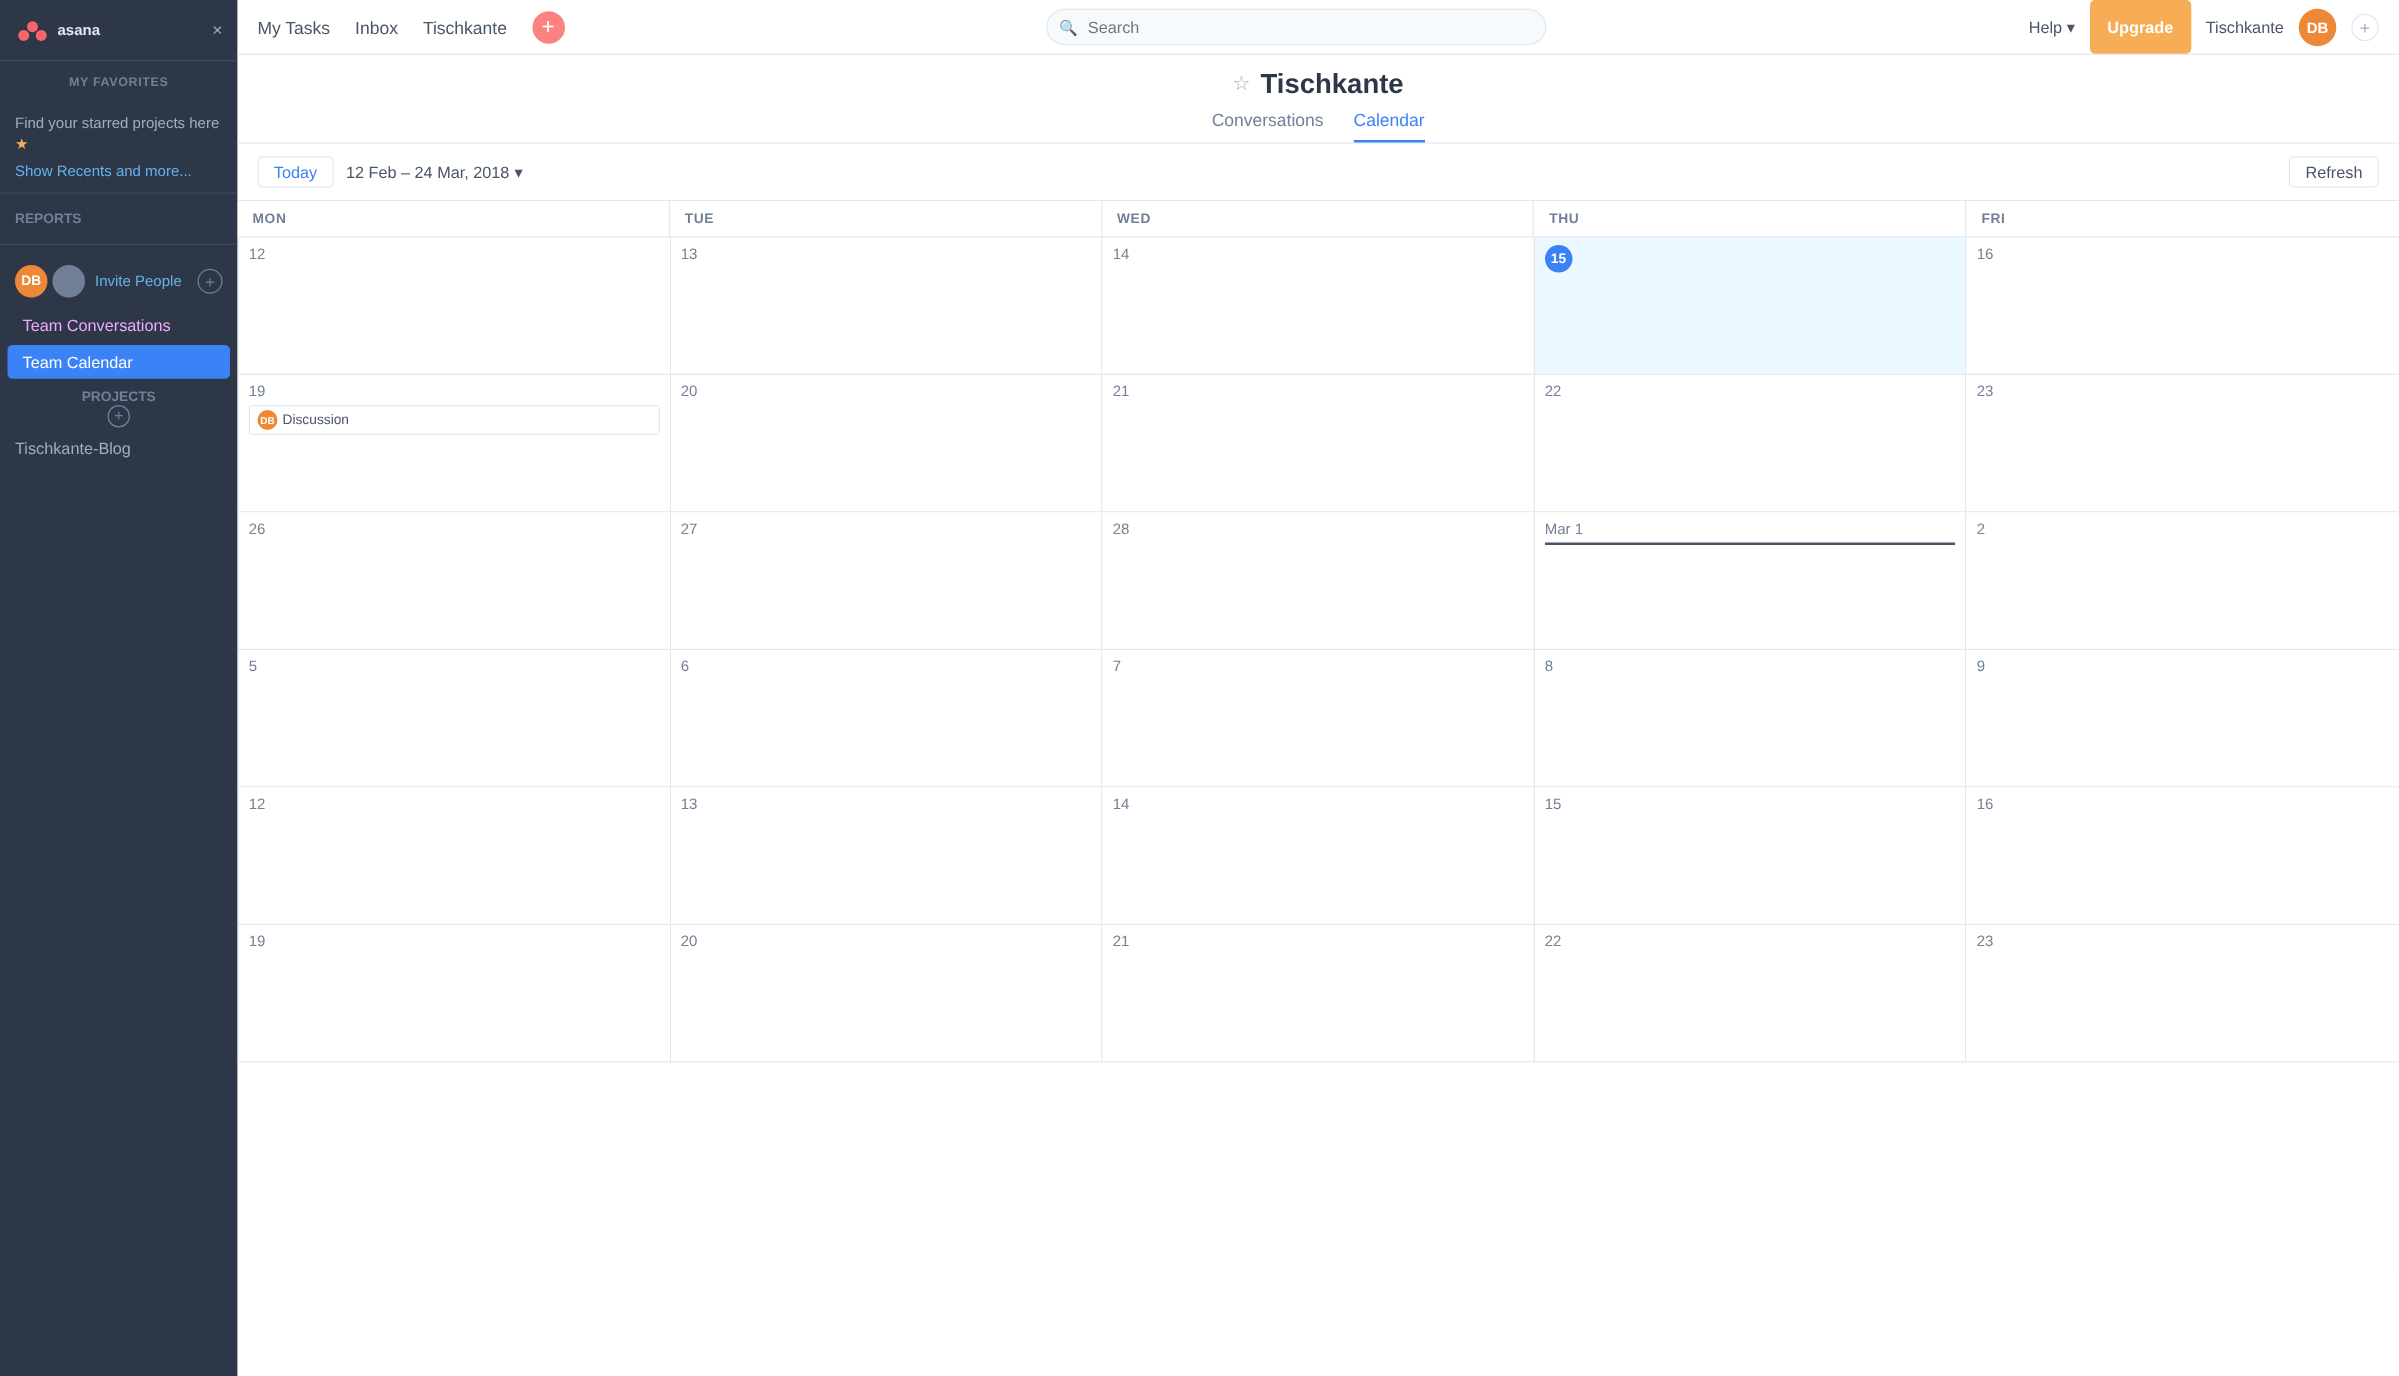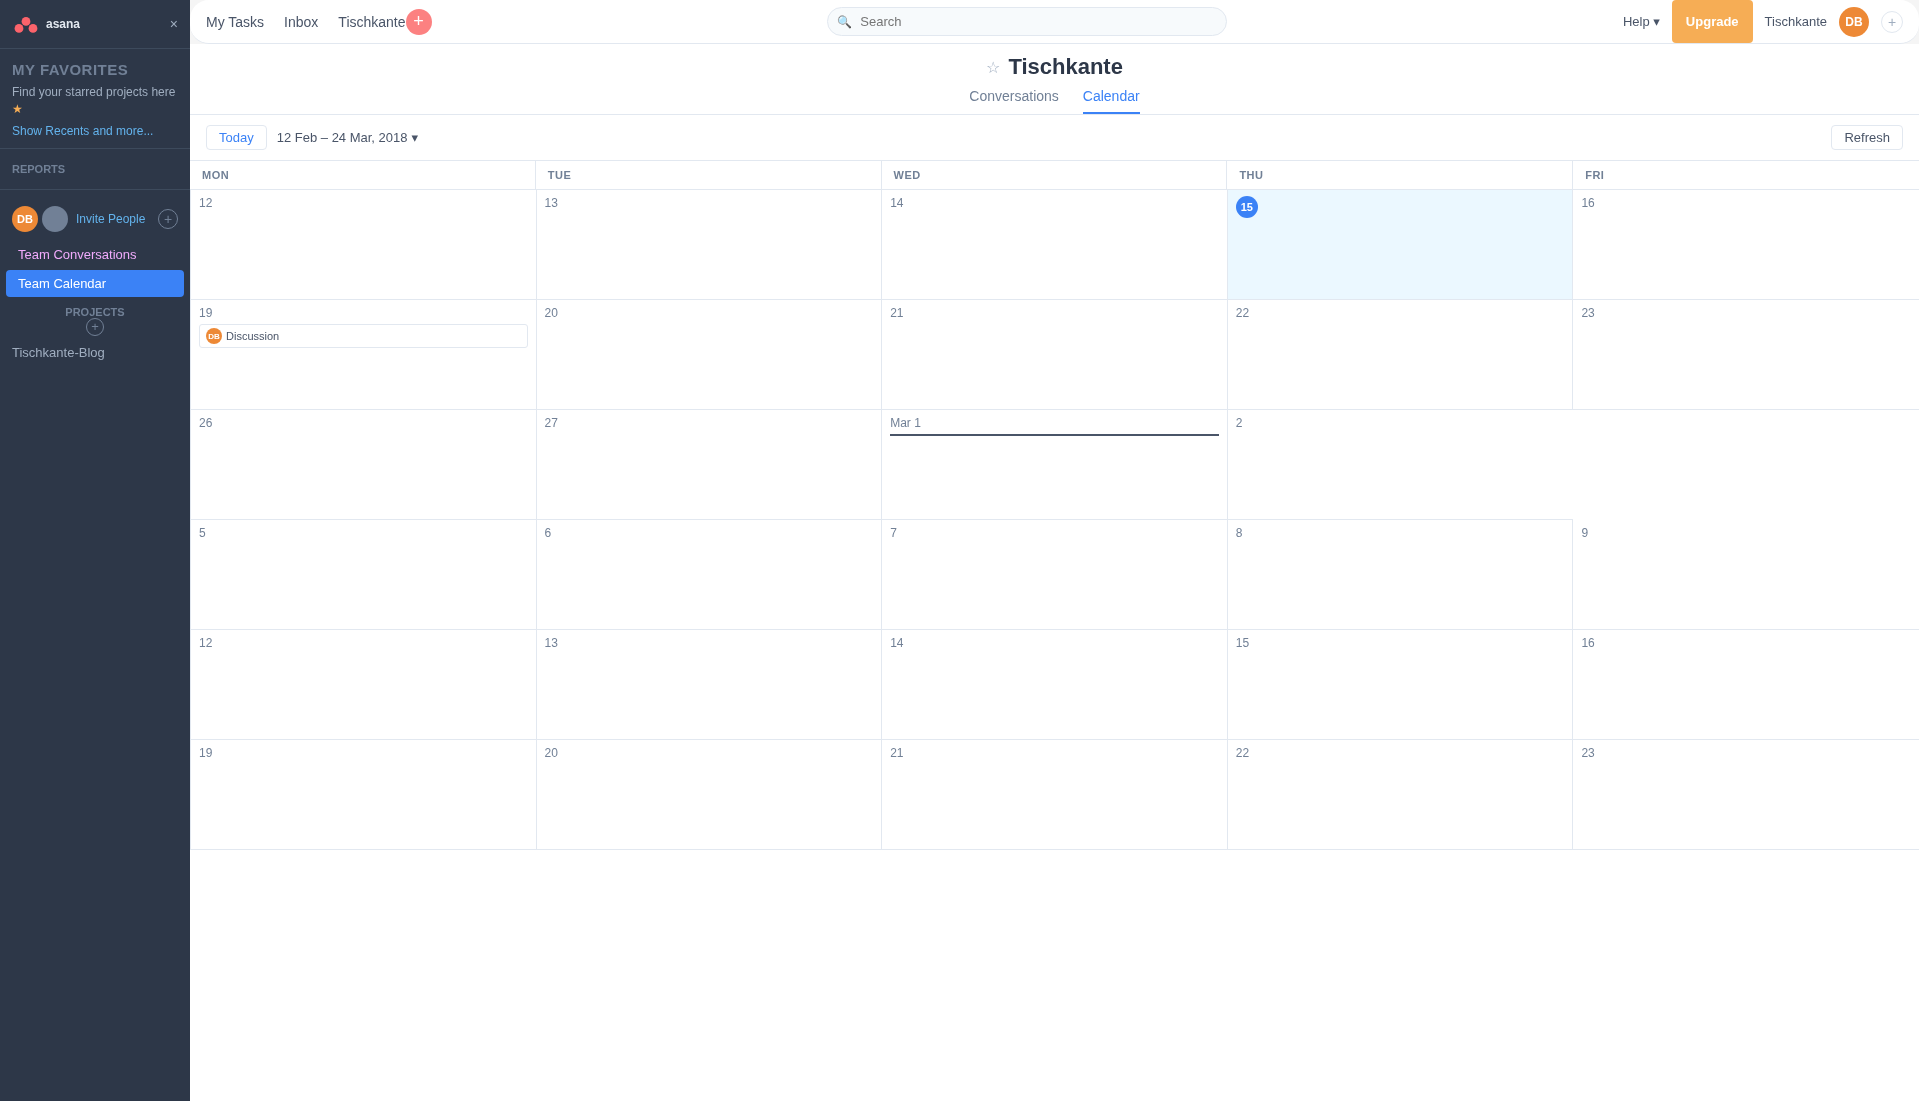--- a/index.html
+++ b/index.html
@@ -34,26 +34,27 @@
     }
     .sidebar-close {
       color: #a0aec0;
       cursor: pointer;
       font-size: 14px;
     }
     .sidebar-section {
       padding: 12px 12px 4px;
     }
     .sidebar-section-title {
-      font-size: 15px;
+      font-size: 10px;
       font-weight: 700;
       color: #718096;
       text-transform: uppercase;
       letter-spacing: 0.5px;
-      margin-bottom: 2px;
+      margin-bottom: 14px;
+      text-align: center;
     }
     .sidebar-starred-text {
       font-size: 12px;
       color: #a0aec0;
       padding: 0 12px 4px;
       line-height: 1.4;
     }
     .sidebar-link {
       font-size: 12px;
       color: #63b3ed;
@@ -161,21 +162,21 @@
     }
 
     
     .topnav {
       background: white;
       border-bottom: 1px solid #e2e8f0;
       display: flex;
       align-items: center;
       padding: 0 16px;
       height: 44px;
-      border-radius: 19px;
+      gap: 20px;
     }
     .topnav-links {
       display: flex;
       gap: 20px;
     }
     .topnav-link {
       font-size: 14px;
       color: #4a5568;
       cursor: pointer;
       text-decoration: none;
@@ -554,20 +555,23 @@
     </div>
 
     <div class="calendar-grid">
       <div class="cal-cell">
         <div class="cal-cell-num">26</div>
       </div>
       <div class="cal-cell">
         <div class="cal-cell-num">27</div>
       </div>
       <div class="cal-cell">
+        <div class="cal-cell-num">28</div>
+      </div>
+      <div class="cal-cell">
         <div class="cal-cell-num">Mar 1</div>
         <hr style="border:none;border-top:2px solid #4a5568;margin:4px 0;">
       </div>
       <div class="cal-cell" style="border-right:none;">
         <div class="cal-cell-num">2</div>
       </div>
     </div>
 
     <div class="calendar-grid">
       <div class="cal-cell">

